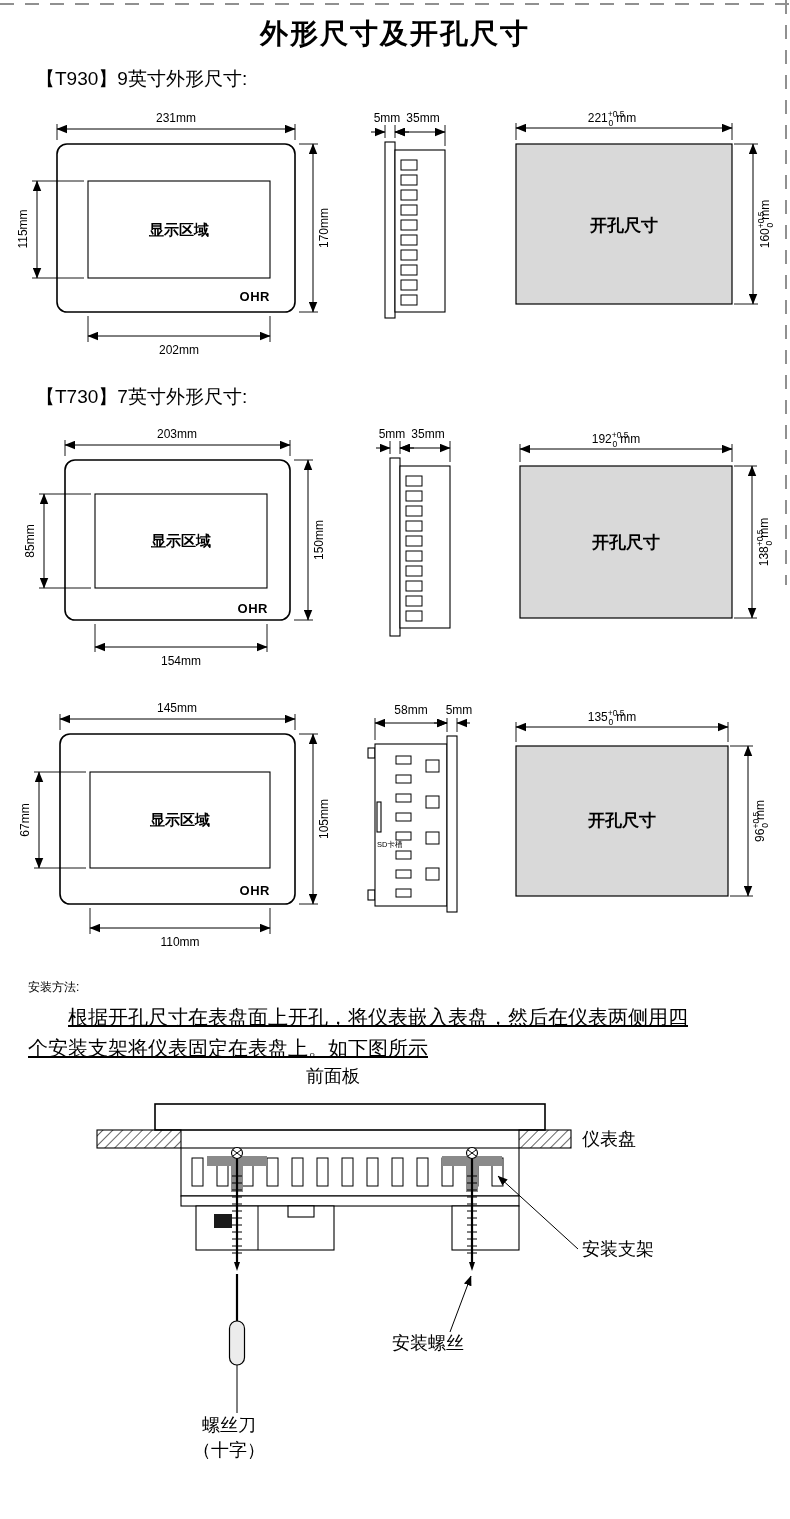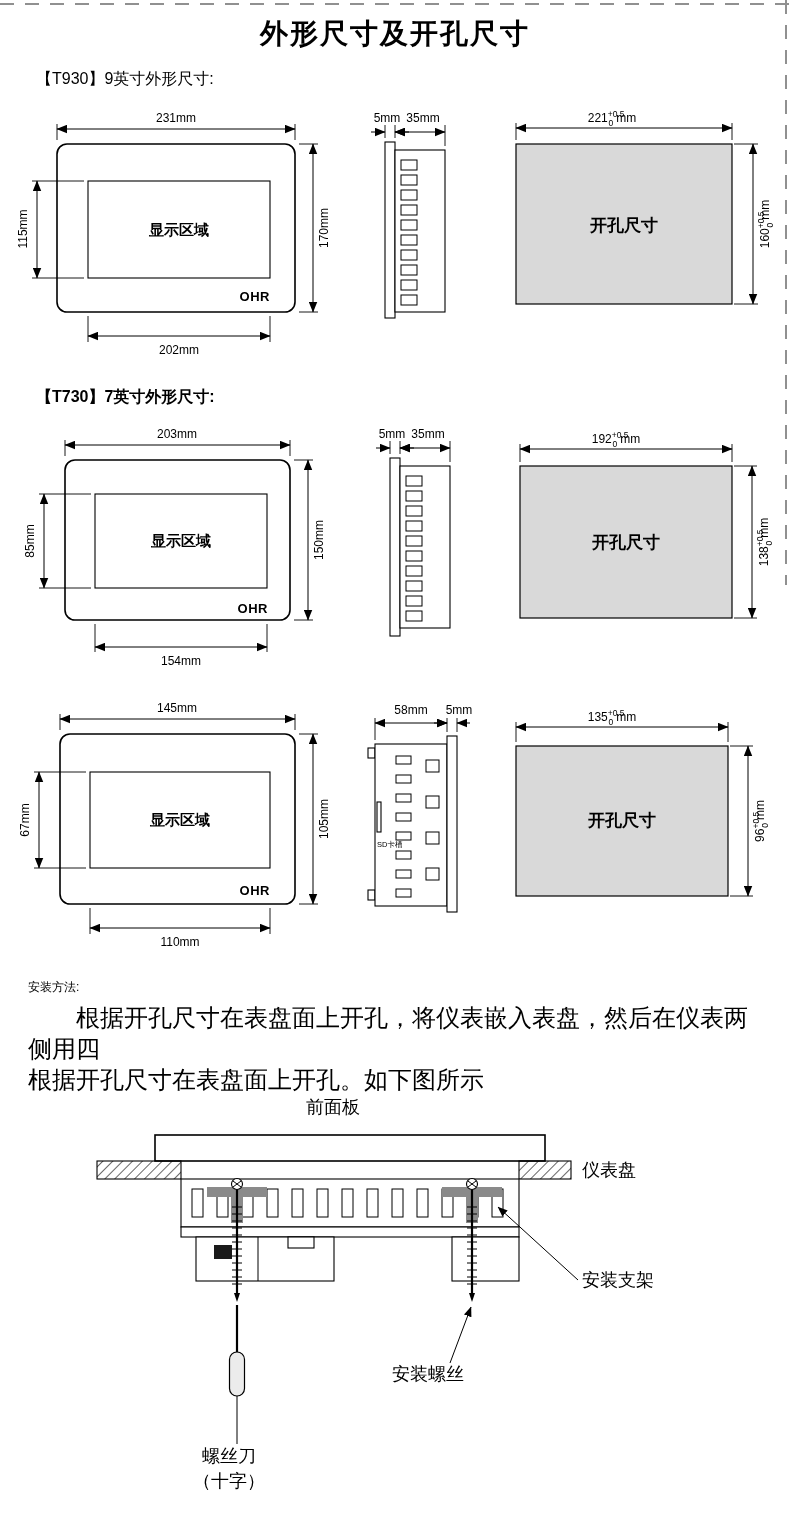--- a/index.html
+++ b/index.html
@@ -3,24 +3,24 @@
 <meta charset="utf-8">
 <style>
   html,body{margin:0;padding:0;background:#fff;}
   .page{position:relative;width:790px;height:1519px;overflow:hidden;background:#fff;
         font-family:"Liberation Sans","DejaVu Sans",sans-serif;color:#000;}
   .dash-top{position:absolute;top:3px;left:0;width:100%;height:2px;
         background:repeating-linear-gradient(90deg,#909090 0 14px,transparent 14px 25px);}
   .dash-right{position:absolute;top:0;right:3px;width:2px;height:585px;
         background:repeating-linear-gradient(180deg,#909090 0 14px,transparent 14px 25px);}
   h1.title{margin:16px 0 0;text-align:center;font-size:28px;font-weight:bold;letter-spacing:2px;line-height:36px;}
-  .sec-h{margin:14px 0 4px 36px;font-size:16px;line-height:26px;}
-  .sec-h.mt{margin-top:16px;font-weight:bold;}
+  .sec-h{margin:14px 0 4px 36px;font-size:19px;line-height:26px;}
+  .sec-h.mt{margin-top:16px;}
   .inst-h{margin:12px 0 2px 28px;font-size:12px;line-height:26px;}
-  .para{margin:0 24px 0 28px;font-size:24px;line-height:31px;}
+  .para{margin:0 24px 0 28px;font-size:20px;line-height:31px;text-decoration:underline;}
   .indent{text-indent:2em;}
   svg{display:block;font-family:"Liberation Sans","DejaVu Sans",sans-serif;}
   svg text{fill:#000;}
   .ol{fill:#fff;stroke:#000;stroke-width:1.6;}
   .ol2{fill:#fff;stroke:#000;stroke-width:1.1;}
   .cut{stroke:#000;stroke-width:1.2;}
   .dim{stroke:#000;stroke-width:1;fill:none;}
   .ext{stroke:#000;stroke-width:0.9;}
   .thin{stroke:#000;stroke-width:1;}
   .shaft{stroke:#000;stroke-width:2.2;}
@@ -248,21 +248,21 @@
       <text class="lbl" x="612" y="31" text-anchor="middle"><tspan>135</tspan><tspan class="tol" dy="-5">+0.5</tspan><tspan class="tol" dx="-16" dy="9">0</tspan><tspan dx="3" dy="-4">mm</tspan></text>
       <line class="ext" x1="730" y1="56" x2="753" y2="56"></line>
         <line class="ext" x1="730" y1="206" x2="753" y2="206"></line>
       <line class="dim" x1="748" y1="56" x2="748" y2="206" marker-start="url(#ar3)" marker-end="url(#ar3)"></line>
       <text class="lbl" transform="rotate(-90 764 131)" x="764" y="131" text-anchor="middle"><tspan>96</tspan><tspan class="tol" dy="-5">+0.5</tspan><tspan class="tol" dx="-16" dy="9">0</tspan><tspan dx="3" dy="-4">mm</tspan></text>
     </g>
   </svg>
 
   <div class="inst-h">安装方法:</div>
   <div class="para indent">根据开孔尺寸在表盘面上开孔，将仪表嵌入表盘，然后在仪表两侧用四</div>
-  <div class="para">根据开孔尺寸在表盘面上开孔。如下图所示</div>
+  <div class="para">个安装支架将仪表固定在表盘上。如下图所示</div>
 
   <svg width="790" height="407" viewBox="0 0 790 407">
     <defs>
       <marker id="ar4" viewBox="0 0 10 8" markerWidth="10" markerHeight="8" refX="9.5" refY="4" orient="auto">
           <path d="M0,0 L10,4 L0,8 Z" fill="#000"></path>
         </marker>
       <pattern id="hatchP" width="7" height="7" patternUnits="userSpaceOnUse" patternTransform="rotate(45)">
         <line x1="0" y1="0" x2="0" y2="7" stroke="#000" stroke-width="1.2"></line>
       </pattern>
     </defs>

